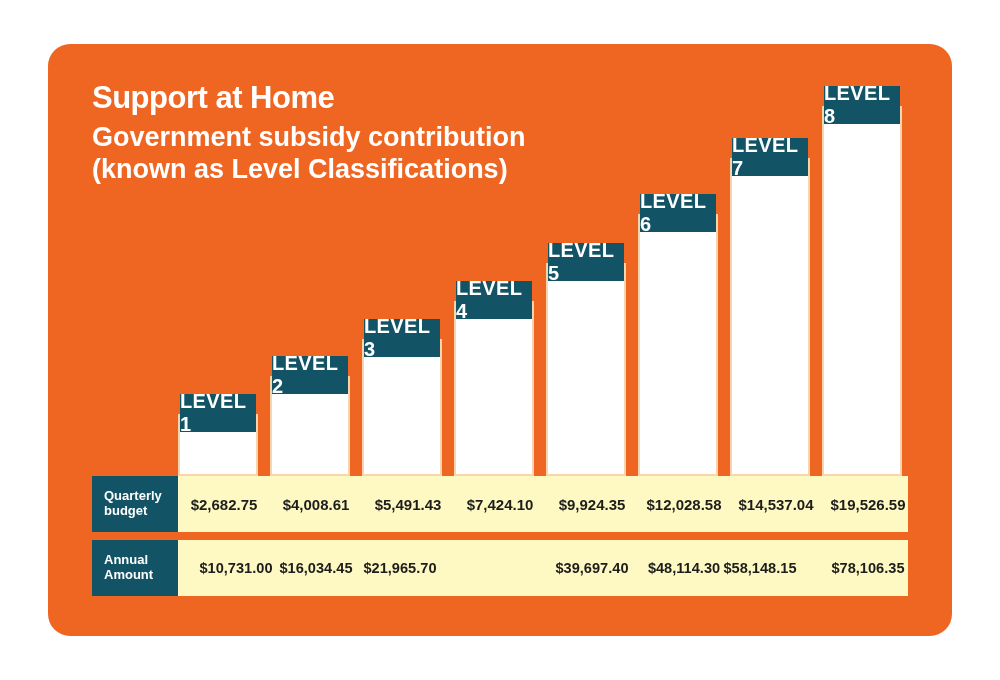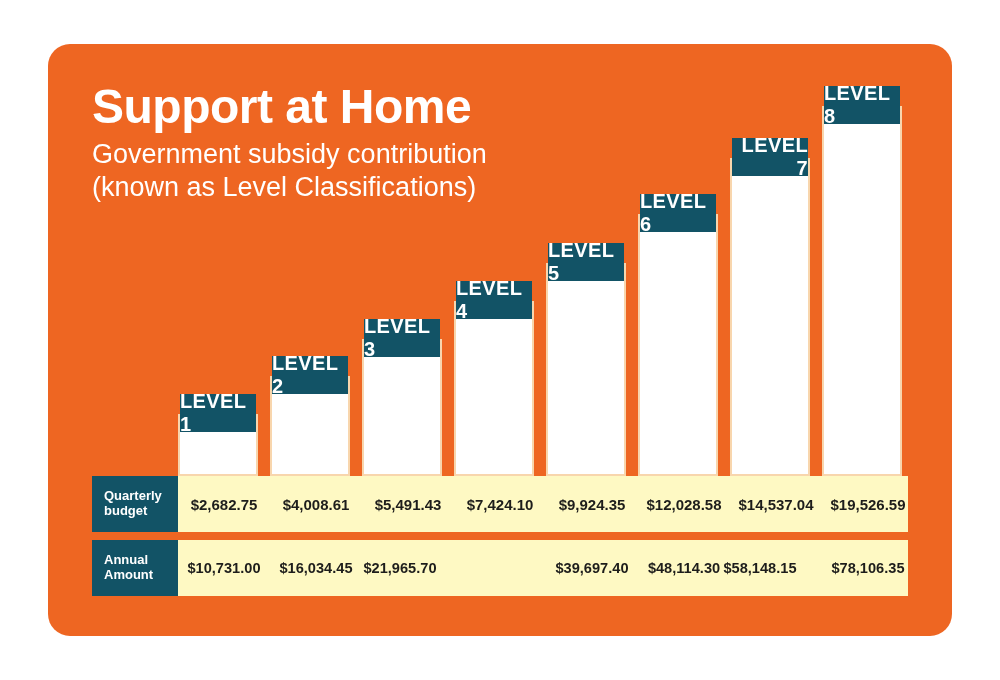--- a/index.html
+++ b/index.html
@@ -31,29 +31,29 @@
     overflow: hidden;
   }
   .titles {
     position: absolute;
     left: 44px;
     top: 38px;
     color: #ffffff;
     z-index: 6;
   }
   .title-main {
-    font-size: 48px;
+    font-size: 31px;
     font-weight: bold;
     letter-spacing: -0.5px;
     line-height: 1.05;
     margin: 0 0 6px 0;
   }
   .title-sub {
     font-size: 27px;
-    font-weight: normal;
+    font-weight: bold;
     line-height: 1.22;
     margin: 0;
   }
 
   
   .chart {
     position: absolute;
     left: 44px;
     top: 20px;
     width: 816px;
@@ -176,21 +176,21 @@
         <div class="bar-col" style="left:368px;">
           <div class="bar-body" style="height:213px;"></div>
           <div class="bar-label" style="bottom:195px;">LEVEL 5</div>
         </div>
         <div class="bar-col" style="left:460px;">
           <div class="bar-body" style="height:262px;"></div>
           <div class="bar-label" style="bottom:244px;">LEVEL 6</div>
         </div>
         <div class="bar-col" style="left:552px;">
           <div class="bar-body" style="height:318px;"></div>
-          <div class="bar-label" style="bottom:300px;text-align:right;">LEVEL 7</div>
+          <div class="bar-label" style="bottom:300px;">LEVEL 7</div>
         </div>
         <div class="bar-col" style="left:644px;">
           <div class="bar-body" style="height:370px;"></div>
           <div class="bar-label" style="bottom:352px;">LEVEL 8</div>
         </div>
       </div>
 
       <div class="rows">
 
         <div class="row">
@@ -213,21 +213,21 @@
         </div>
 
         <div class="row second">
           <div class="row-head">
             <div>
               <div>Annual</div>
               <div>Amount</div>
             </div>
           </div>
           <div class="row-cells">
-            <div class="cell" style="left:0px;">$10,731.00</div>
+            <div class="cell" style="left:0px;padding-left:12px;">$10,731.00</div>
             <div class="cell" style="left:92px;">$16,034.45</div>
             <div class="cell" style="left:176px;">$21,965.70</div>
             <div class="cell" style="left:368px;">$39,697.40</div>
             <div class="cell" style="left:460px;">$48,114.30</div>
             <div class="cell" style="left:536px;">$58,148.15</div>
             <div class="cell" style="left:644px;">$78,106.35</div>
           </div>
         </div>
 
       </div>

